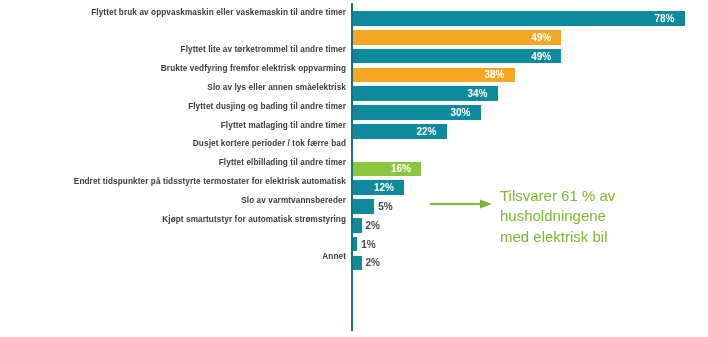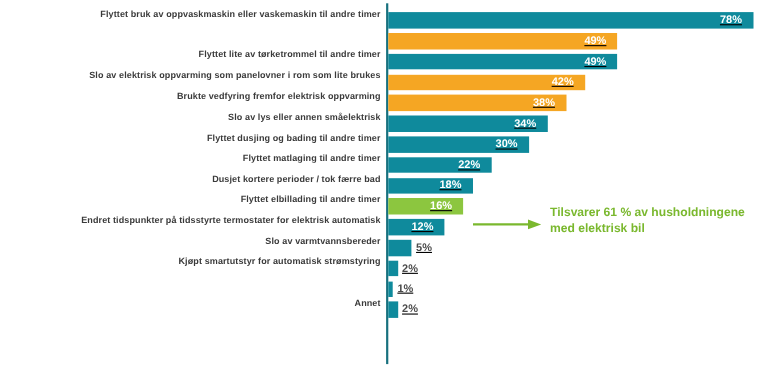--- a/index.html
+++ b/index.html
@@ -67,21 +67,20 @@
     overflow: hidden;
   }
 
   .bar-wrap {
     position: absolute;
     left: 353px;
     top: 2px;
     height: 27px;
     display: flex;
     align-items: center;
-    text-decoration: underline;
   }
 
   .bar {
     height: 14.6px;
     background: #0f8a9c;
   }
   .bar.orange { background: #f5a623; }
   .bar.green  { background: #8cc63f; }
 
   .bar-value {
@@ -97,22 +96,22 @@
     margin-left: 4px;
     padding-right: 0;
   }
 
   
   .annotation {
     position: absolute;
     left: 500px;
     top: 186px;
     width: 200px;
-    font-size: 11px;
-    font-weight: bold;
+    font-size: 15px;
+    font-weight: normal;
     color: #7ab82e;
     line-height: 1.35;
   }
   .annotation-arrow {
     position: absolute;
     left: 430px;
     top: 199px;
     width: 66px;
     height: 10px;
   }
@@ -141,27 +140,20 @@
           </div>
         </div>
         <div class="row">
           <div class="cat-label">Flyttet lite av tørketrommel til andre timer</div>
           <div class="bar-wrap">
             <div class="bar" style="width: 208.25px;"></div>
             <span class="bar-value">49%</span>
           </div>
         </div>
         <div class="row">
-          <div class="cat-label">Slo av elektrisk oppvarming som panelovner i rom som lite brukes</div>
-          <div class="bar-wrap">
-            <div class="bar orange" style="width: 178.5px;"></div>
-            <span class="bar-value">42%</span>
-          </div>
-        </div>
-        <div class="row">
           <div class="cat-label">Brukte vedfyring fremfor elektrisk oppvarming</div>
           <div class="bar-wrap">
             <div class="bar orange" style="width: 161.5px;"></div>
             <span class="bar-value">38%</span>
           </div>
         </div>
         <div class="row">
           <div class="cat-label">Slo av lys eller annen småelektrisk</div>
           <div class="bar-wrap">
             <div class="bar" style="width: 144.5px;"></div>
@@ -177,24 +169,20 @@
         </div>
         <div class="row">
           <div class="cat-label">Flyttet matlaging til andre timer</div>
           <div class="bar-wrap">
             <div class="bar" style="width: 93.5px;"></div>
             <span class="bar-value">22%</span>
           </div>
         </div>
         <div class="row">
           <div class="cat-label">Dusjet kortere perioder / tok færre bad</div>
-          <div class="bar-wrap">
-            <div class="bar" style="width: 76.5px;"></div>
-            <span class="bar-value">18%</span>
-          </div>
         </div>
         <div class="row">
           <div class="cat-label">Flyttet elbillading til andre timer</div>
           <div class="bar-wrap">
             <div class="bar green" style="width: 68px;"></div>
             <span class="bar-value">16%</span>
           </div>
         </div>
         <div class="row">
           <div class="cat-label">Endret tidspunkter på tidsstyrte termostater for elektrisk automatisk</div>

